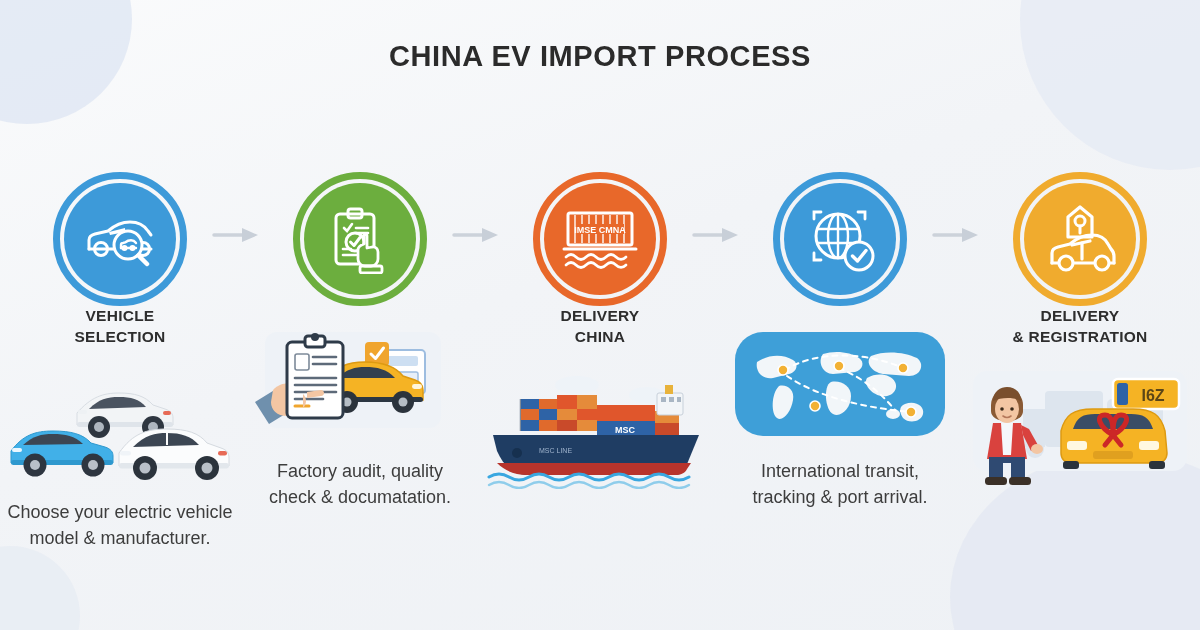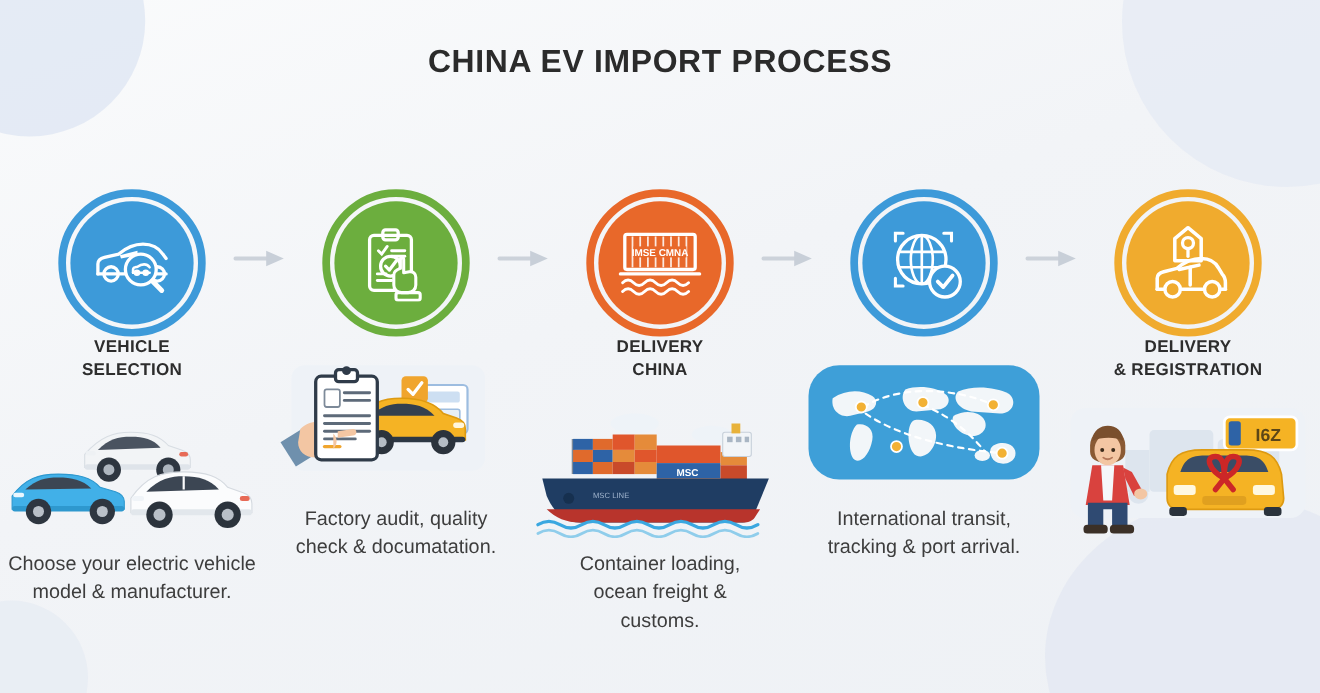--- a/index.html
+++ b/index.html
@@ -359,23 +359,20 @@
           <circle cx="30" cy="88" r="5" fill="#16304f"></circle>
 
           <g fill="none" stroke="#3aa7e0" stroke-width="3" stroke-linecap="round">
             <path d="M2 112 q10 -6 20 0 t20 0 t20 0 t20 0 t20 0 t20 0 t20 0 t20 0 t20 0 t20 0"></path>
           </g>
           <g fill="none" stroke="#8fcdeb" stroke-width="2.4" stroke-linecap="round">
             <path d="M2 120 q10 -6 20 0 t20 0 t20 0 t20 0 t20 0 t20 0 t20 0 t20 0 t20 0 t20 0"></path>
           </g>
         </svg>
       </div>
-      <div class="caption">Container loading,
-ocean freight &amp;
-customs.</div>
     </div>
 
     <div class="step">
       <div class="badge" style="color:#3d9ad9">
         <div class="ring"></div>
         <div class="disc"></div>
         <svg width="76" height="72" viewBox="0 0 76 72">
           <g fill="none" stroke="#ffffff" stroke-width="2.8" stroke-linecap="round">
             <path d="M12 16 L12 9 L19 9"></path>
             <path d="M56 9 L63 9 L63 16"></path>

